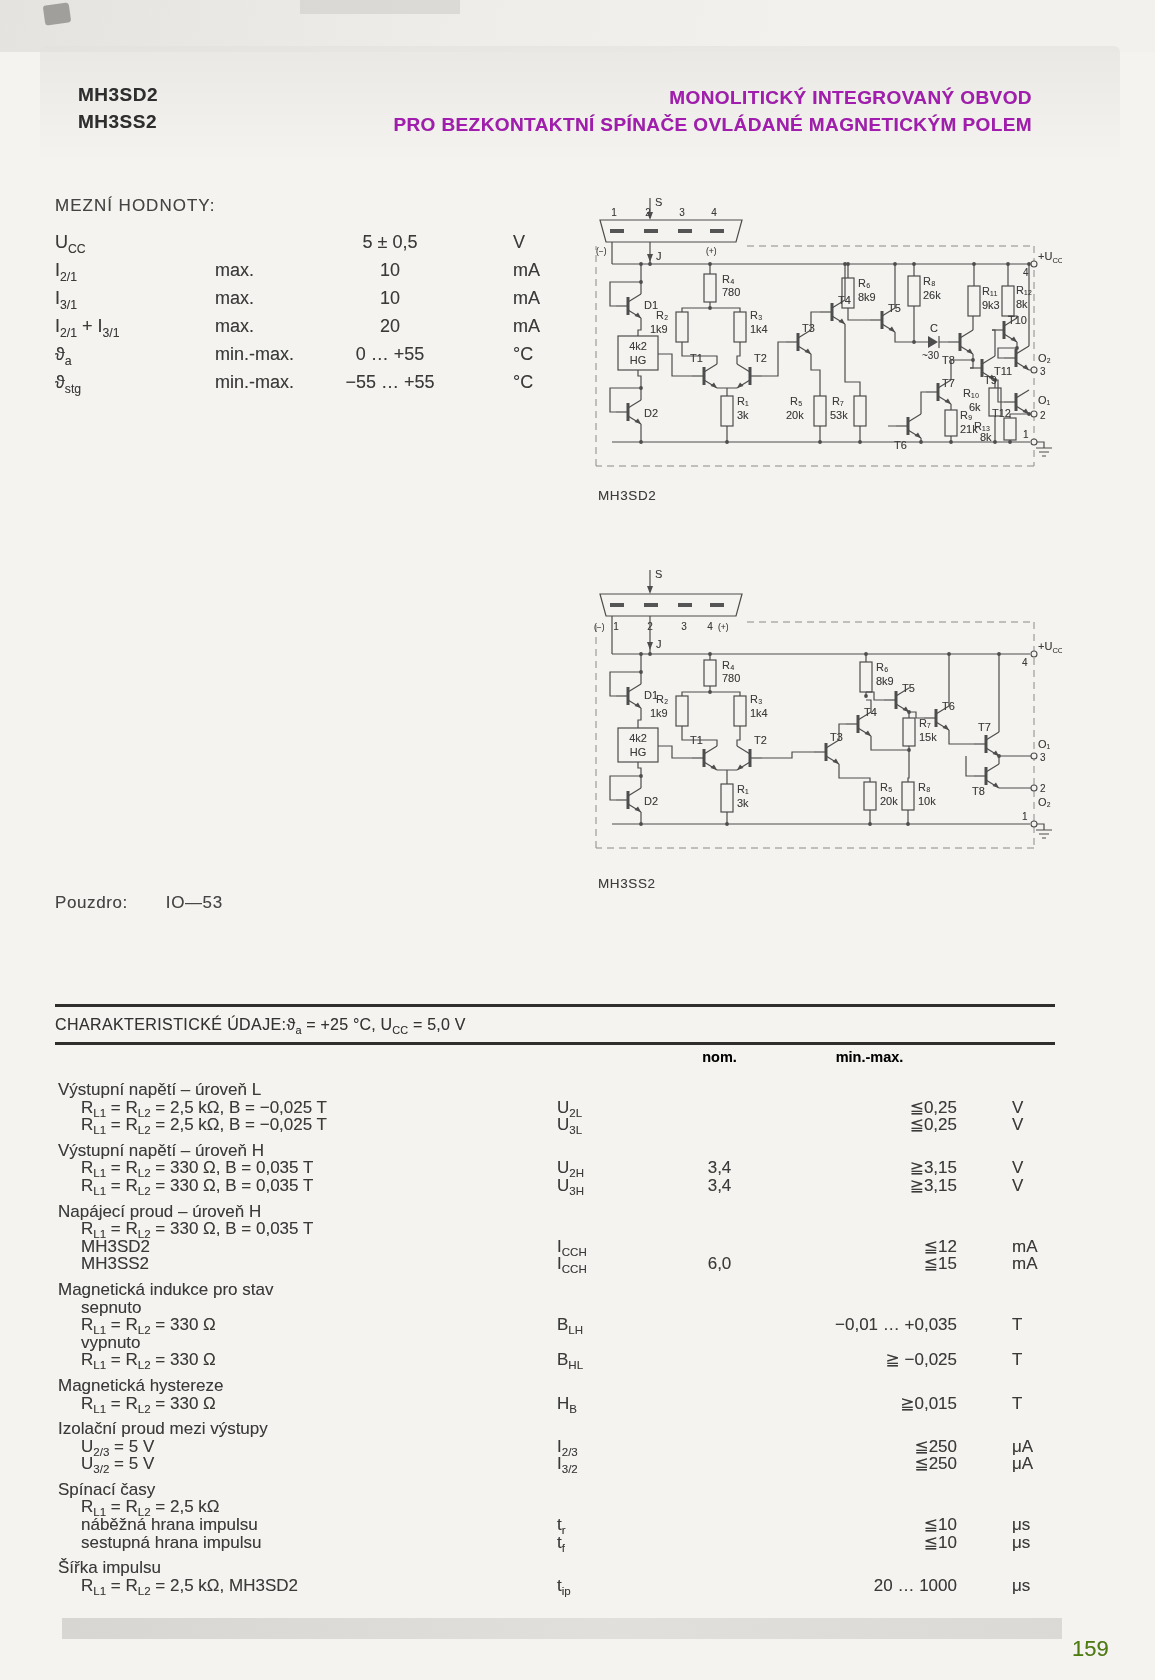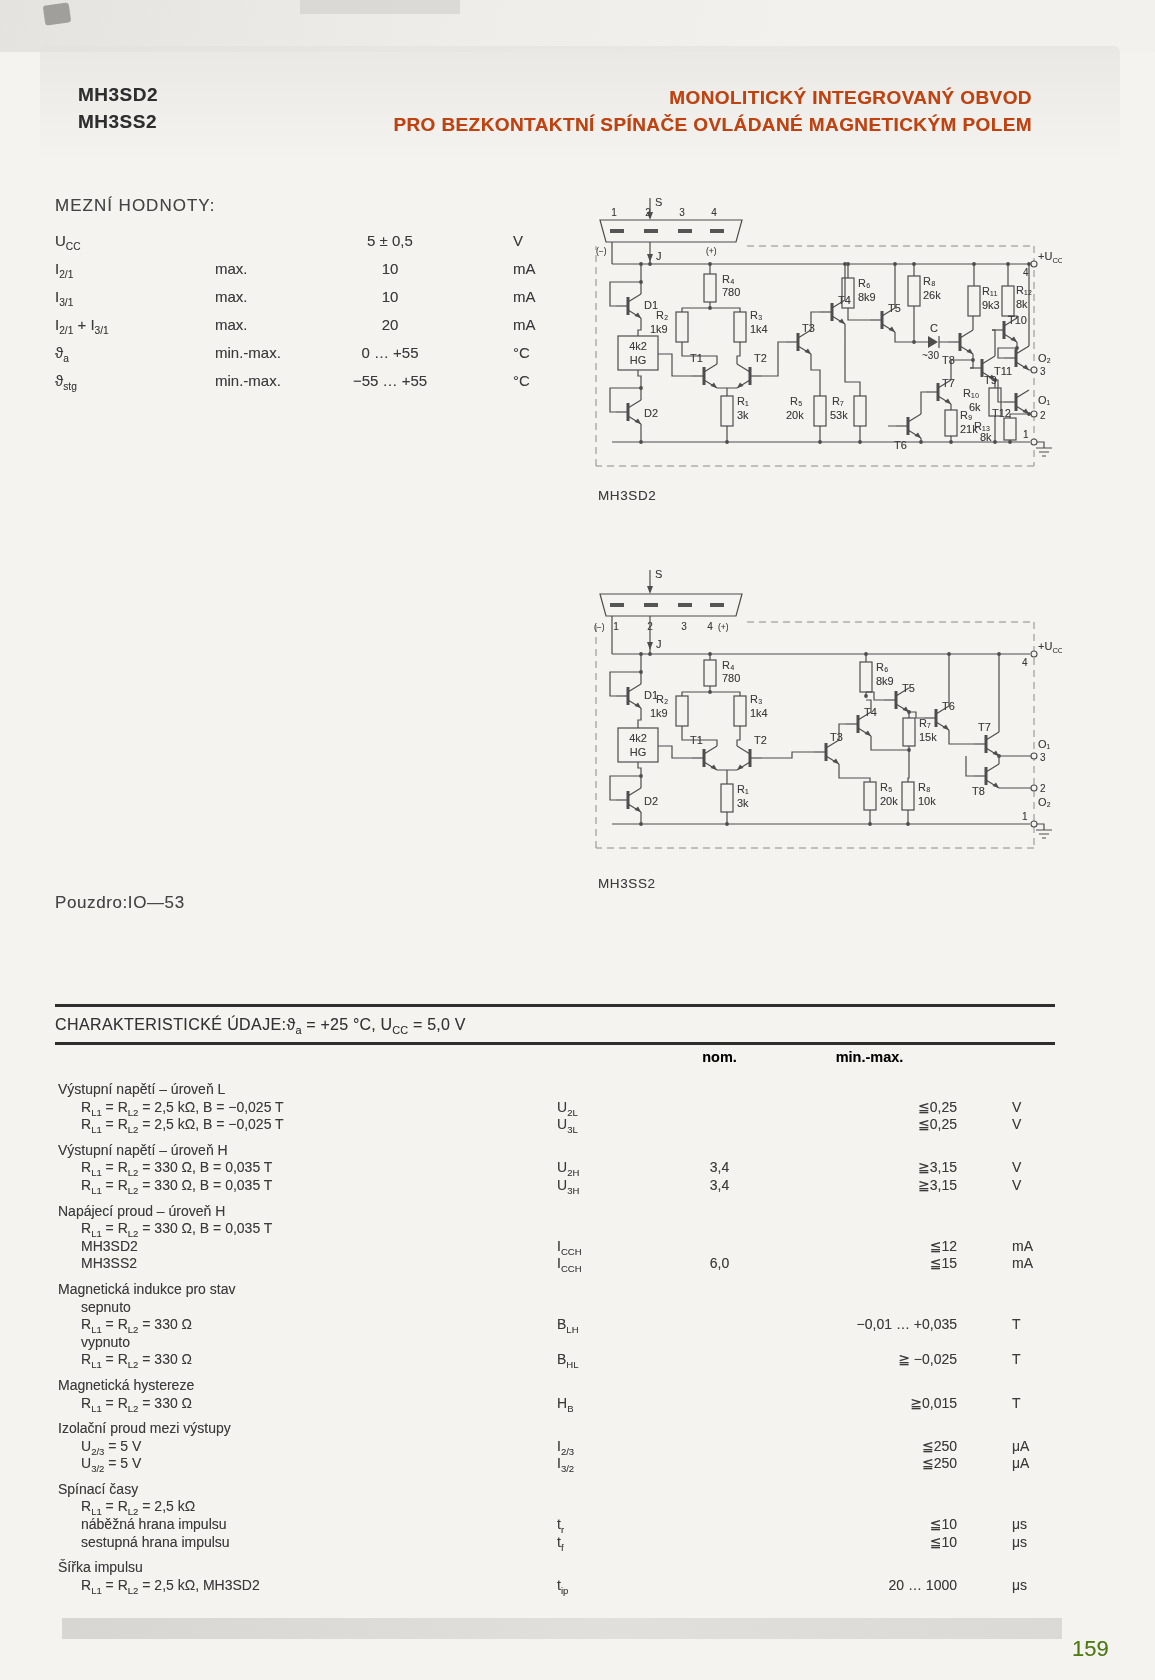--- a/index.html
+++ b/index.html
@@ -12,46 +12,46 @@
   .smudge-header{position:absolute;left:40px;top:46px;width:1080px;height:115px;
       background:linear-gradient(180deg,#e2e1dd,#f4f3ef);opacity:.6;border-radius:6px;}
   .ink-blot{position:absolute;left:44px;top:4px;width:26px;height:20px;background:#8e8d89;
       opacity:.8;border-radius:3px;transform:rotate(-8deg);}
   .smudge-mid{position:absolute;left:300px;top:0;width:160px;height:14px;background:#c9c8c4;opacity:.5;}
   .bottom-bar{position:absolute;left:62px;top:1618px;width:1000px;height:21px;
       background:linear-gradient(90deg,#d2d1cd,#dddcd8 55%,#d6d5d1);opacity:.85;}
   
   .hdr-part{position:absolute;left:78px;font-size:19px;font-weight:bold;letter-spacing:.5px;color:#2e2e2e;}
   .hdr-title{position:absolute;right:123px;top:84px;text-align:right;font-size:19px;
-      font-weight:bold;letter-spacing:.4px;color:#c2410c;line-height:27px;}
+      font-weight:bold;letter-spacing:.4px;color:#a21caf;line-height:27px;}
   
   .limits{position:absolute;left:55px;top:196px;width:540px;}
   .limits-title{font-size:17px;letter-spacing:1px;color:#444;}
   .lrows{margin-top:16px;}
-  .lrow{display:flex;height:28px;align-items:baseline;font-size:15px;}
+  .lrow{display:flex;height:28px;align-items:baseline;font-size:18px;}
   .lsym{flex:0 0 160px;}
   .lcond{flex:0 0 120px;}
   .lval{flex:0 0 110px;text-align:center;}
   .lunit{flex:0 0 100px;box-sizing:border-box;padding-left:68px;}
   sub{font-size:68%;line-height:0;}
   
   .schem{position:absolute;}
   .schem svg{display:block;}
   .caption{position:absolute;font-size:13.5px;letter-spacing:.6px;color:#3d3d3d;}
   .pouzdro{position:absolute;left:55px;top:893px;font-size:17px;letter-spacing:.6px;color:#444;}
-  .pouzdro .val{}
+  .pouzdro .val{margin-left:38px;}
   
   .chart{position:absolute;left:55px;top:1004px;width:1000px;}
   .rule{height:3px;background:#2f2e2c;}
   .ctitle{margin-top:9px;font-size:16px;color:#333;letter-spacing:.4px;height:26px;}
   .ctitle .cond{letter-spacing:.2px;}
   .chead-cols{position:relative;height:24px;margin-top:4px;font-size:14.5px;font-weight:bold;color:#000000;}
   .col-nom{position:absolute;left:602px;width:125px;text-align:center;}
   .col-mm{position:absolute;left:727px;width:175px;text-align:center;}
-  .crow{display:flex;line-height:17.6px;font-size:14px;align-items:baseline;}
+  .crow{display:flex;line-height:17.6px;font-size:17px;align-items:baseline;}
   .chead{margin-top:8px;}
   .ccond{flex:0 0 502px;box-sizing:border-box;padding-left:26px;}
   .chead .ccond{padding-left:3px;}
   .csym{flex:0 0 100px;}
   .cnom{flex:0 0 125px;text-align:center;}
   .cmm{flex:0 0 175px;text-align:right;}
   .cunit{flex:1;box-sizing:border-box;padding-left:55px;}
   .pagenum{position:absolute;left:1072px;top:1636px;font-size:22px;color:#4d7c0f;}
   
   .wire{stroke:#4d4d4d;stroke-width:1.2;fill:none;}

